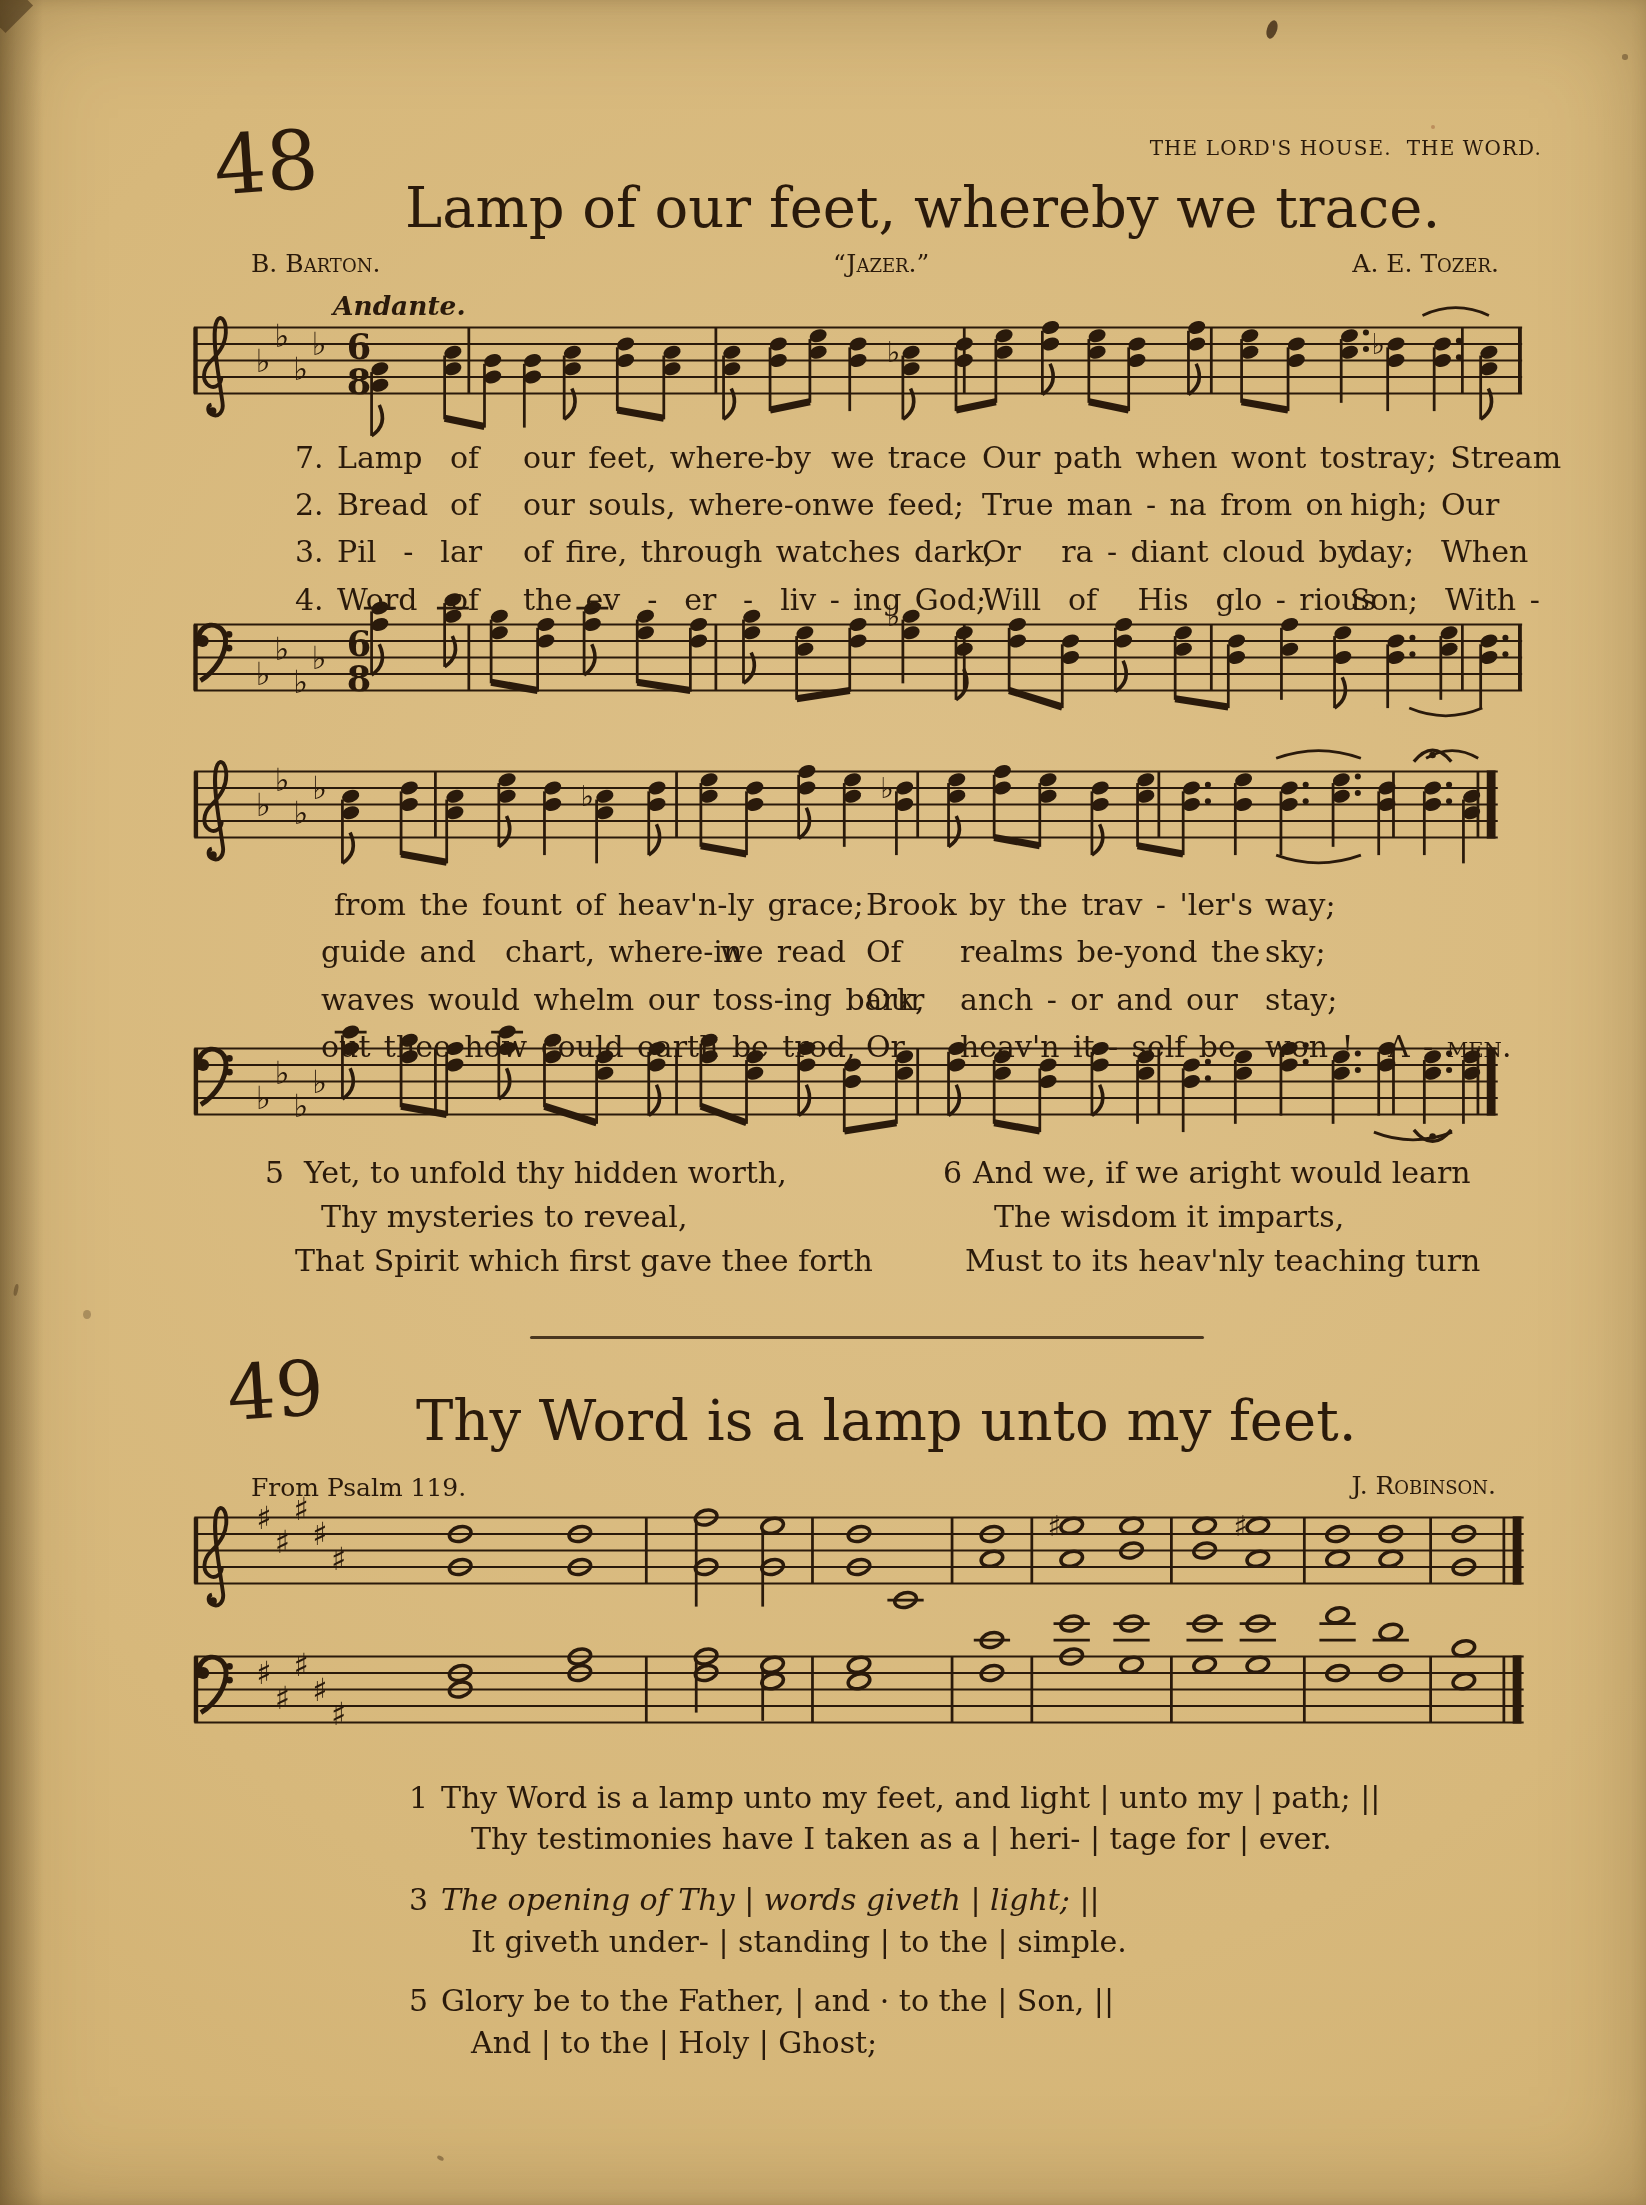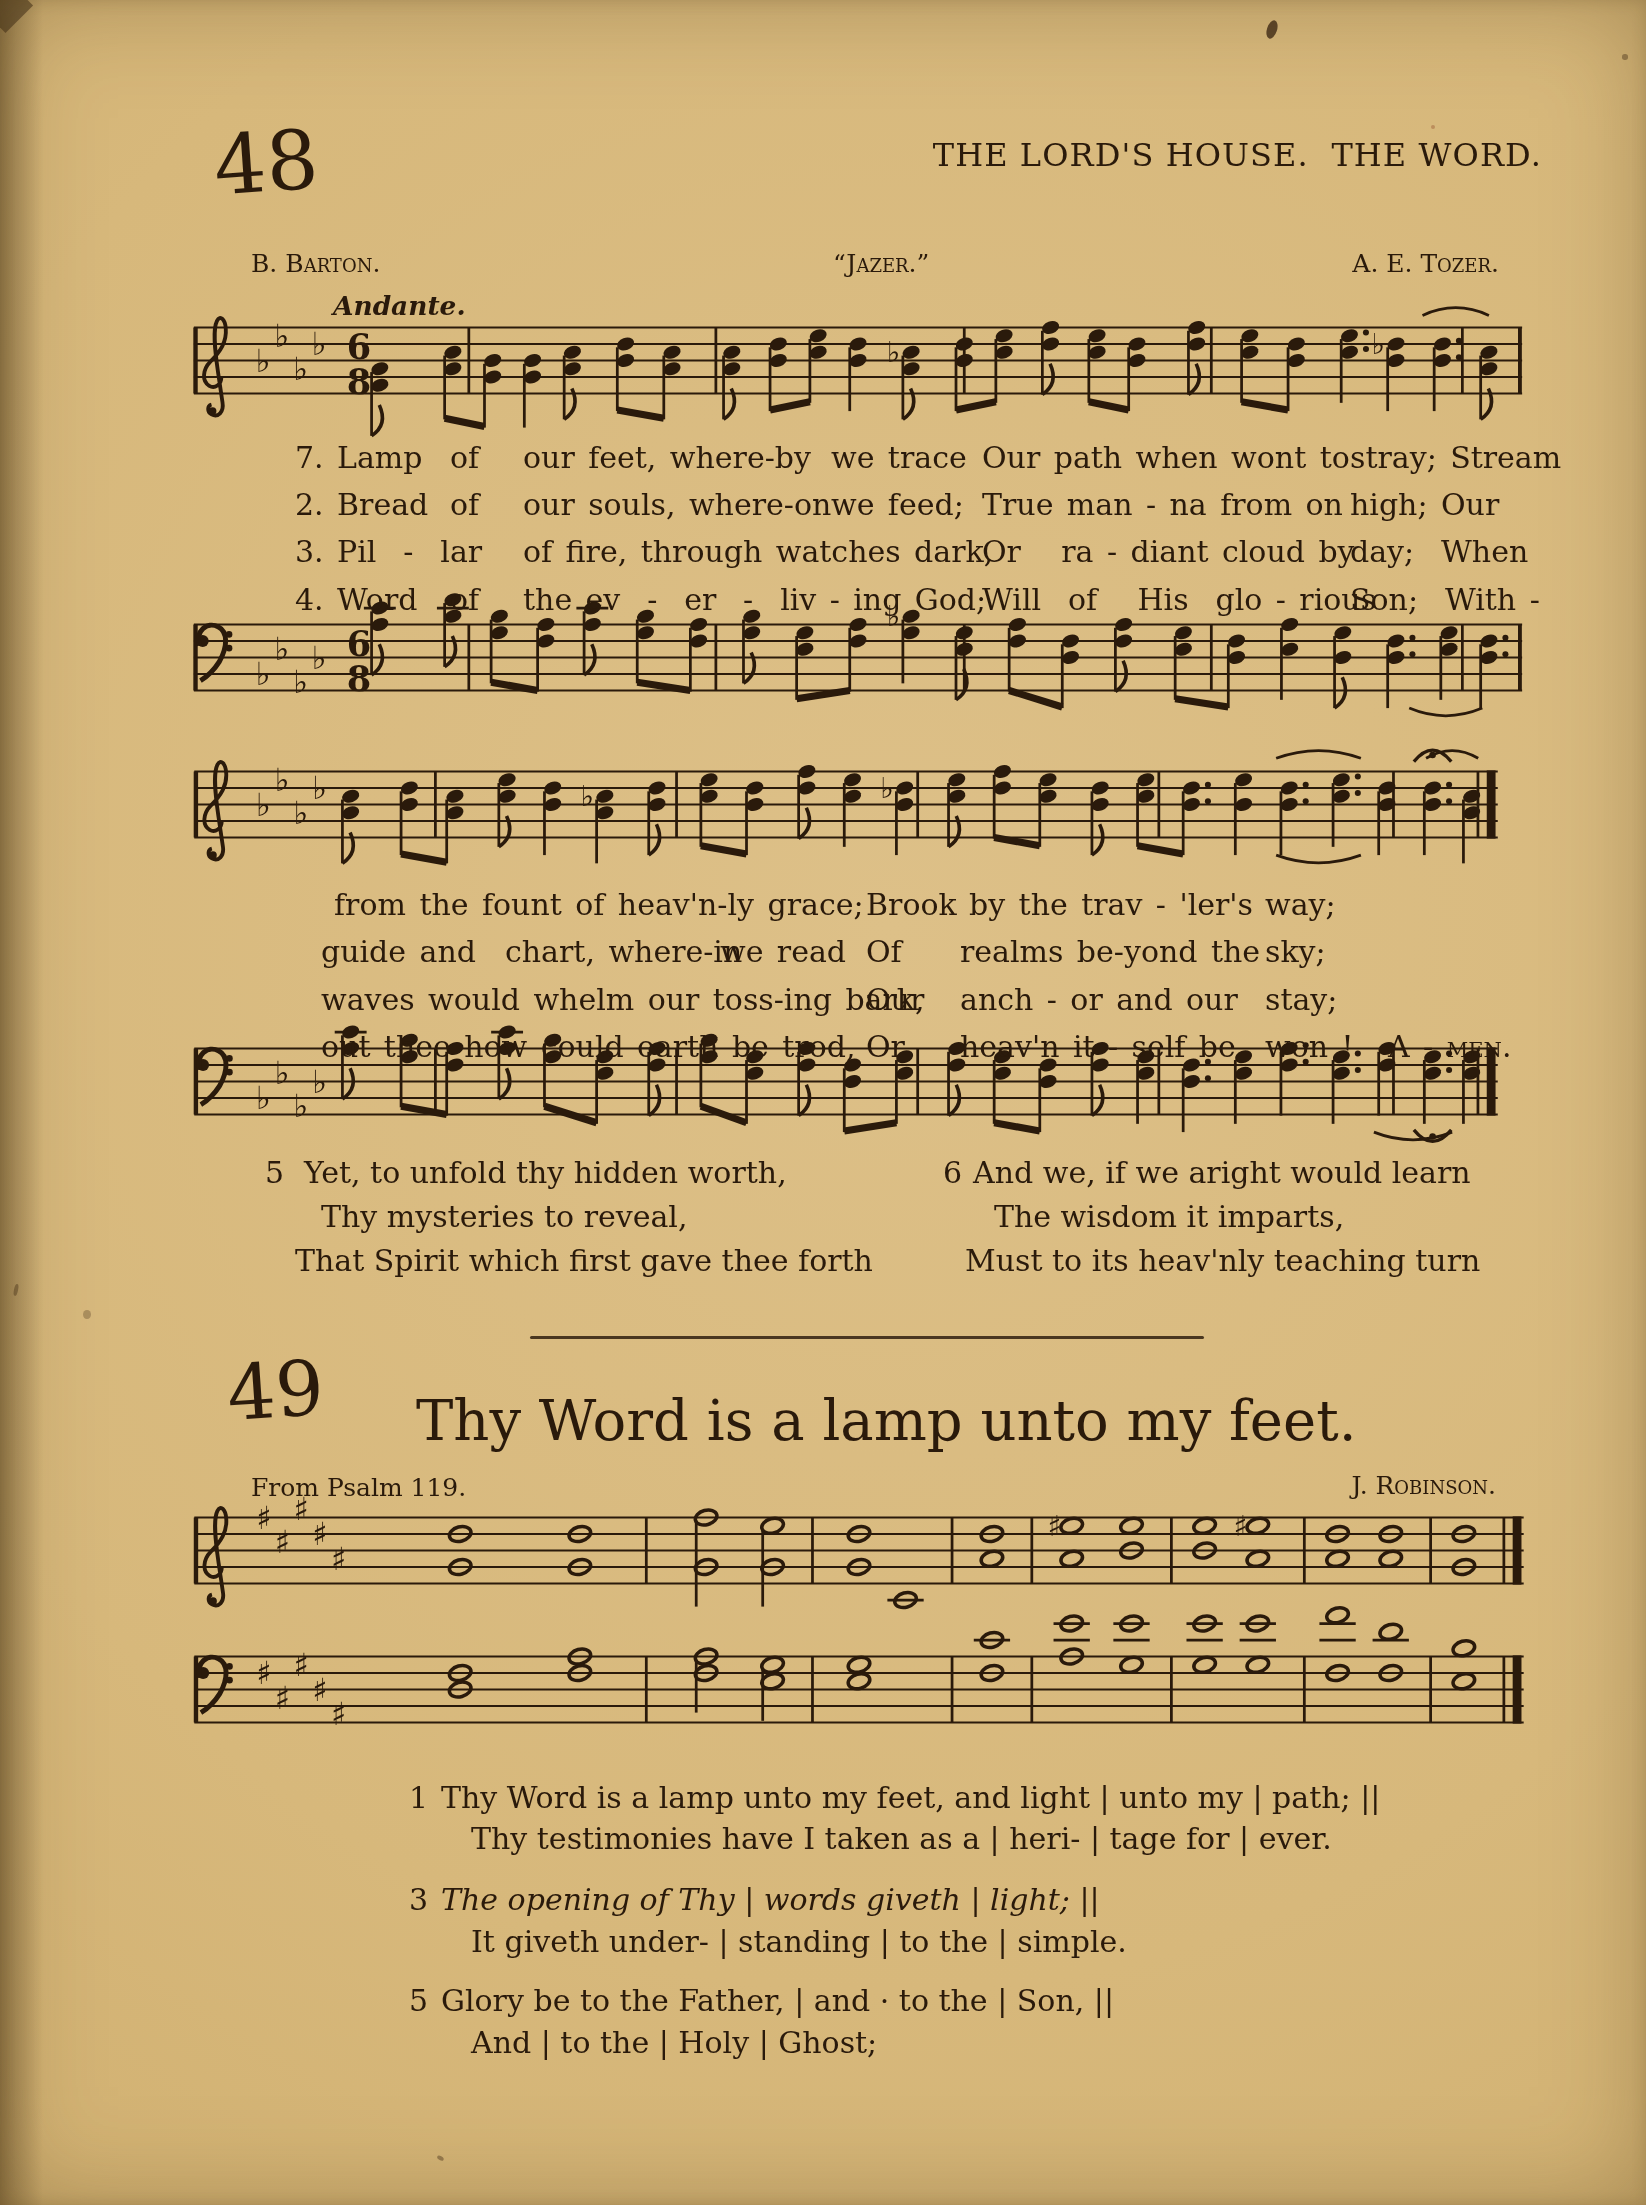--- a/index.html
+++ b/index.html
@@ -11,21 +11,21 @@
     color:#2a1a0b;
   }
   .page::after{
     content:"";position:absolute;inset:0;z-index:6;pointer-events:none;
     box-shadow:inset 0 0 99px rgba(86,62,25,.35), inset 0 0 15.4px rgba(86,62,25,.22);
   }
   .gutter{position:absolute;left:0;top:0;bottom:0;width:43px;z-index:5;pointer-events:none;
     background:linear-gradient(90deg, rgba(64,45,16,.42), rgba(64,45,16,0));}
   .corner-tl{position:absolute;left:-14.3px;top:-14.3px;width:39px;height:39px;z-index:5;
     background:#3a2a14;transform:rotate(45deg);opacity:.55;}
-  .running-head{position:absolute;top:136px;right:105px;font-size:32px;letter-spacing:1.1px;
+  .running-head{position:absolute;top:136px;right:105px;font-size:20px;letter-spacing:1.1px;
     white-space:pre;z-index:2;}
   .hymn-number{position:absolute;z-index:2;font-size:82px;line-height:1;transform:rotate(-4deg);}
   .n48{left:214px;top:122px;}
   .n49{left:227px;top:1353px;font-size:76px;}
   .title{position:absolute;z-index:2;font-size:56px;line-height:1.1;white-space:nowrap;}
   .t48{left:405px;top:177px;}
   .t49{left:416px;top:1390px;}
   .attr{position:absolute;z-index:2;font-size:25px;font-variant:small-caps;white-space:nowrap;}
   .a48-author{left:251px;top:249px;}
   .a48-tune{left:833px;top:249px;}
@@ -46,20 +46,21 @@
 </head>
 <body>
 
 <div class="page">
   <div class="gutter"></div>
   <div class="corner-tl"></div>
 
   <div class="running-head">THE LORD'S HOUSE.  THE WORD.</div>
 
   <div class="hymn-number n48">48</div>
+  <div class="title t48">Lamp of our feet, whereby we trace.</div>
   <div class="attr a48-author">B. Barton.</div>
   <div class="attr a48-tune">“Jazer.”</div>
   <div class="attr a48-composer">A. E. Tozer.</div>
   <div class="tempo">Andante.</div>
 
   <div id="music-layer">
       <svg class="staff" width="1330" height="187" viewBox="0 0 2415 340" style="left: 193px; top: 267px;">
         <line x1="0" y1="110" x2="2415" y2="110" stroke="#2a1a0b" stroke-width="4" stroke-linecap="butt"></line>
         <line x1="0" y1="140" x2="2415" y2="140" stroke="#2a1a0b" stroke-width="4" stroke-linecap="butt"></line>
         <line x1="0" y1="170" x2="2415" y2="170" stroke="#2a1a0b" stroke-width="4" stroke-linecap="butt"></line>

